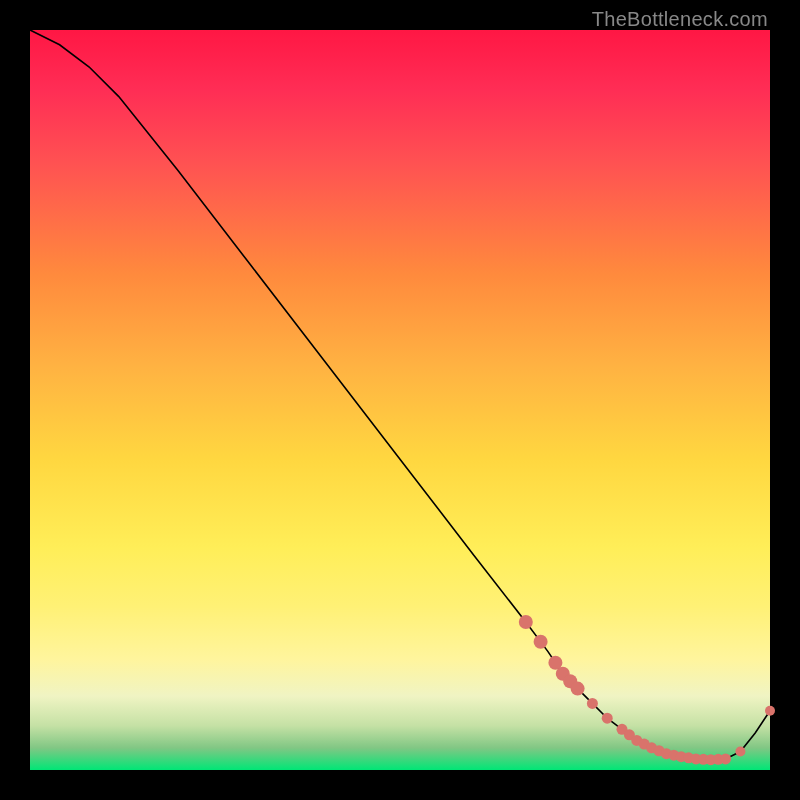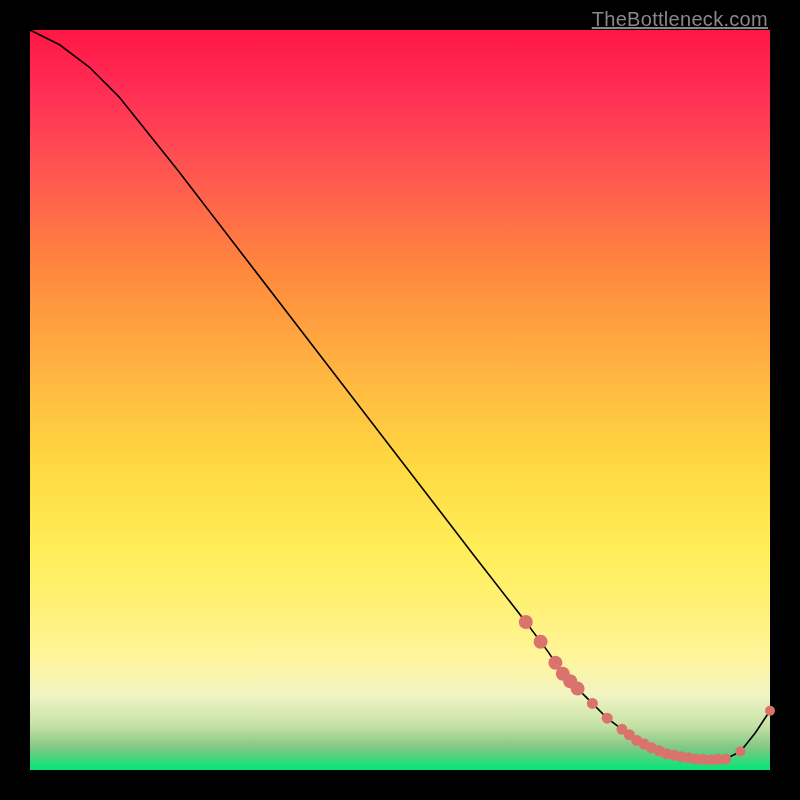--- a/index.html
+++ b/index.html
@@ -39,21 +39,20 @@
     );
   }
   .watermark {
     position: absolute;
     right: 32px;
     top: 8px;
     color: #888;
     font-family: Arial, Helvetica, sans-serif;
     font-size: 20px;
     letter-spacing: 0.3px;
-    text-decoration: underline;
   }
   svg.curve {
     position: absolute;
     left: 0;
     top: 0;
     width: 740px;
     height: 740px;
     overflow: visible;
   }
 </style>

